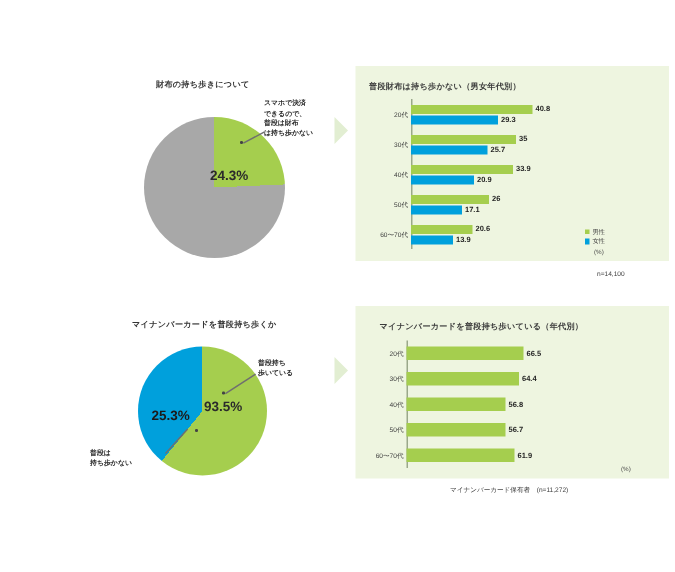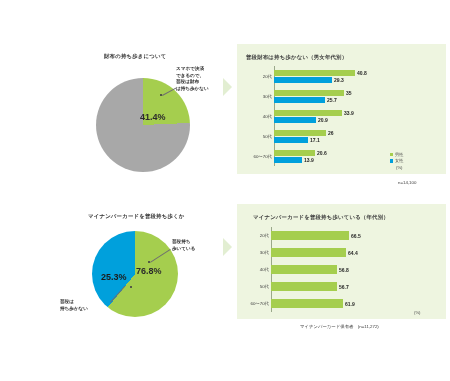--- a/index.html
+++ b/index.html
@@ -169,21 +169,21 @@
   <div class="arrow" style="left:223px; top:78px;"></div>
 
   <div class="panel-green" style="left:237px; top:204px; width:209px; height:115px;"></div>
   <div class="arrow" style="left:223px; top:238px;"></div>
 
   <div class="chart-title" style="position:absolute; left:104px; top:53px;">財布の持ち歩きについて</div>
 
   <div class="pie-wrap" style="left:96px; top:78px; width:94px; height:94px;">
     <div class="pie" style="left:0; top:0; width:94px; height:94px;
                 background: conic-gradient(#a5ce4e 0deg 87.5deg, #a8a8a8 87.5deg 360deg);"></div>
-    <div class="pie-label" style="left:44px; top:34px; font-size:9px;">41.4%</div>
+    <div class="pie-label" style="left:44px; top:34px; font-size:9px;">24.3%</div>
   </div>
 
   <div class="callout" style="left:176px; top:66px;">
     <div>スマホで決済</div>
     <div>できるので、</div>
     <div>普段は財布</div>
     <div>は持ち歩かない</div>
   </div>
   <div class="leader" style="left:162px; top:95px; width:16px; transform:rotate(-28deg);"></div>
   <div class="leader-dot" style="left:160px; top:94px;"></div>
@@ -266,21 +266,21 @@
     </div>
   </div>
   <div class="unit" style="left:396px; top:165px;">(%)</div>
   <div class="note" style="left:398px; top:180px;">n=14,100</div>
 
   <div class="chart-title" style="position:absolute; left:88px; top:213px;">マイナンバーカードを普段持ち歩くか</div>
 
   <div class="pie-wrap" style="left:92px; top:231px; width:86px; height:86px;">
     <div class="pie" style="left:0; top:0; width:86px; height:86px;
                 background: conic-gradient(#a5ce4e 0deg 219.2deg, #00a0dc 219.2deg 360deg);"></div>
-    <div class="pie-label" style="left:44px; top:35px; font-size:9px;">76.8%</div>
+    <div class="pie-label" style="left:44px; top:35px; font-size:9px;">93.5%</div>
     <div class="pie-label" style="left:9px; top:41px; font-size:9px; color:#1b1b1b;">25.3%</div>
   </div>
 
   <div class="callout" style="left:172px; top:239px;">
     <div>普段持ち</div>
     <div>歩いている</div>
   </div>
   <div class="leader" style="left:150px; top:262px; width:24px; transform:rotate(-33deg);"></div>
   <div class="leader-dot" style="left:148px; top:261px;"></div>
 

